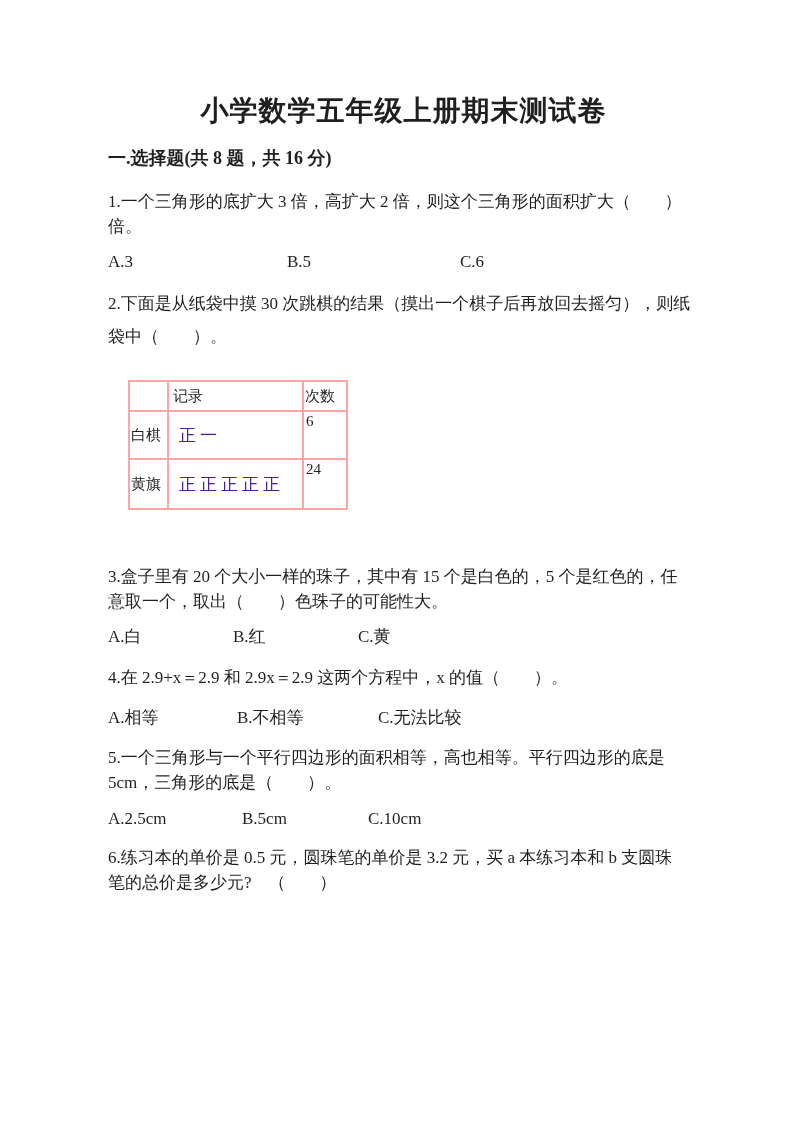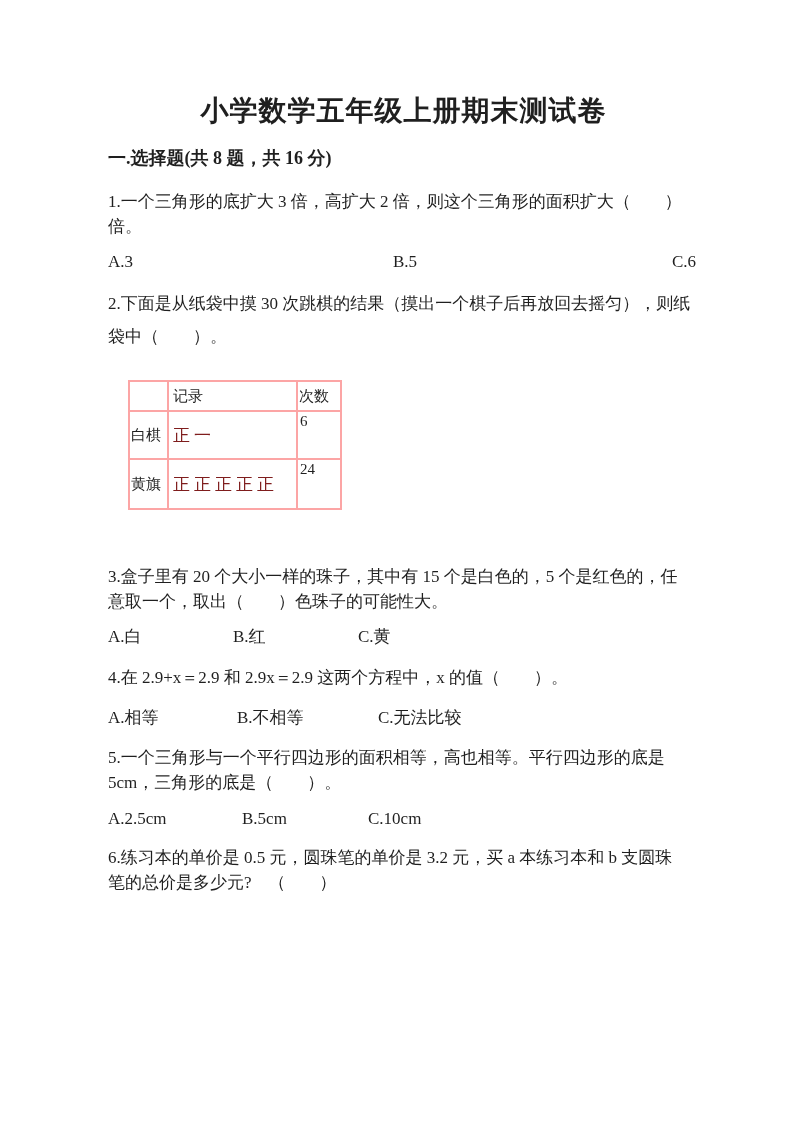--- a/index.html
+++ b/index.html
@@ -38,21 +38,21 @@
   }
   .opts{
     display:flex;
     font-size:17px;
     line-height:25px;
     white-space:nowrap;
   }
   .opt{flex:0 0 auto;}
   
   .q1-lines{margin-top:19px;}
-  .q1-opts{margin-top:10px;justify-content:space-between;}
+  .q1-opts{margin-top:10px;}
   .q2-lines{margin-top:17px;}
   .q2-lines .qline:first-child{margin-bottom:8px;}
   .q2-opts{margin-top:56px;}
   .q3-lines{margin-top:54px;}
   .q3-opts{margin-top:10px;}
   .q4-lines{margin-top:16px;}
   .q4-opts{margin-top:15px;}
   .q5-lines{margin-top:15px;}
   .q5-opts{margin-top:11px;}
   .q6-lines{margin-top:14px;}
@@ -79,22 +79,22 @@
   .col-count{width:38px;}
   tr.hdr td{height:26px;font-size:15px;vertical-align:middle;}
   td.h-record{padding:0 0 0 4px;text-align:left;}
   td.h-count{padding:0 1px;text-align:left;}
   tr.r1 td{height:44px;}
   tr.r2 td{height:46px;}
   td.label-cell{
     font-size:15px;vertical-align:middle;text-align:left;padding:0 1px;
   }
   td.record-cell{
-    color:#7f1d1d;font-size:17px;vertical-align:middle;
-    padding-left:4px;letter-spacing:4px;text-align:left;font-family:Liberation Mono, monospace;
+    color:#4c1d95;font-size:17px;vertical-align:middle;
+    padding-left:10px;letter-spacing:4px;text-align:left;font-family:Liberation Mono, monospace;
   }
   td.count-cell{
     font-size:15px;vertical-align:top;text-align:left;padding:1px 2px;
   }
 </style>
 </head>
 <body>
 
 <div class="page">
 

